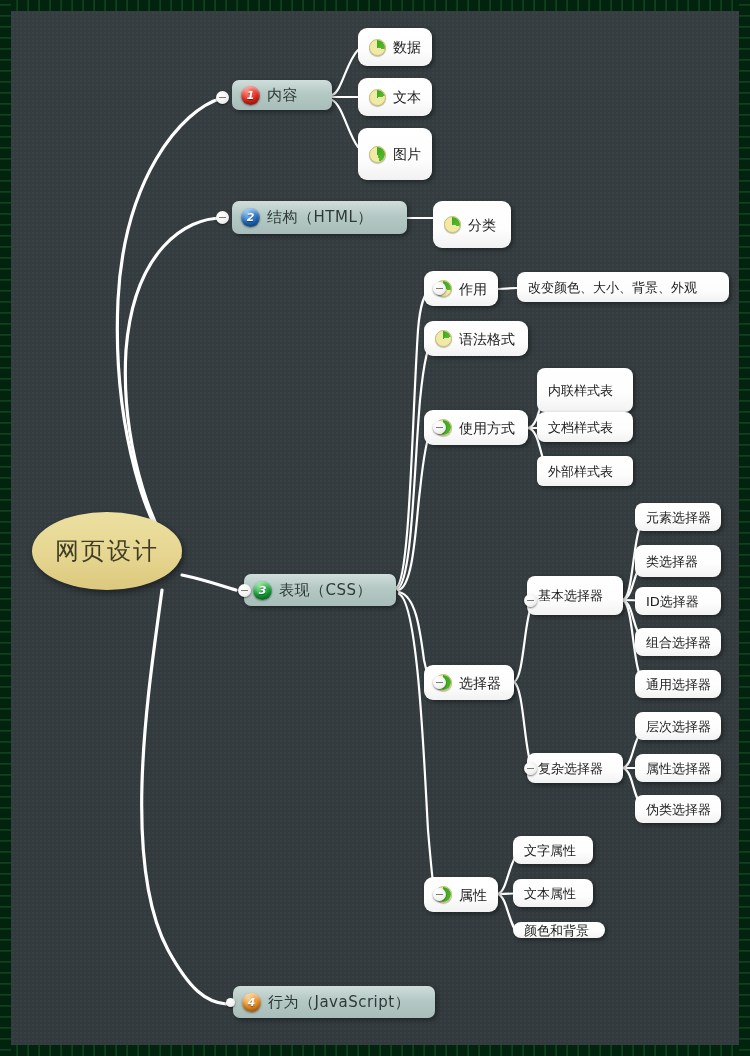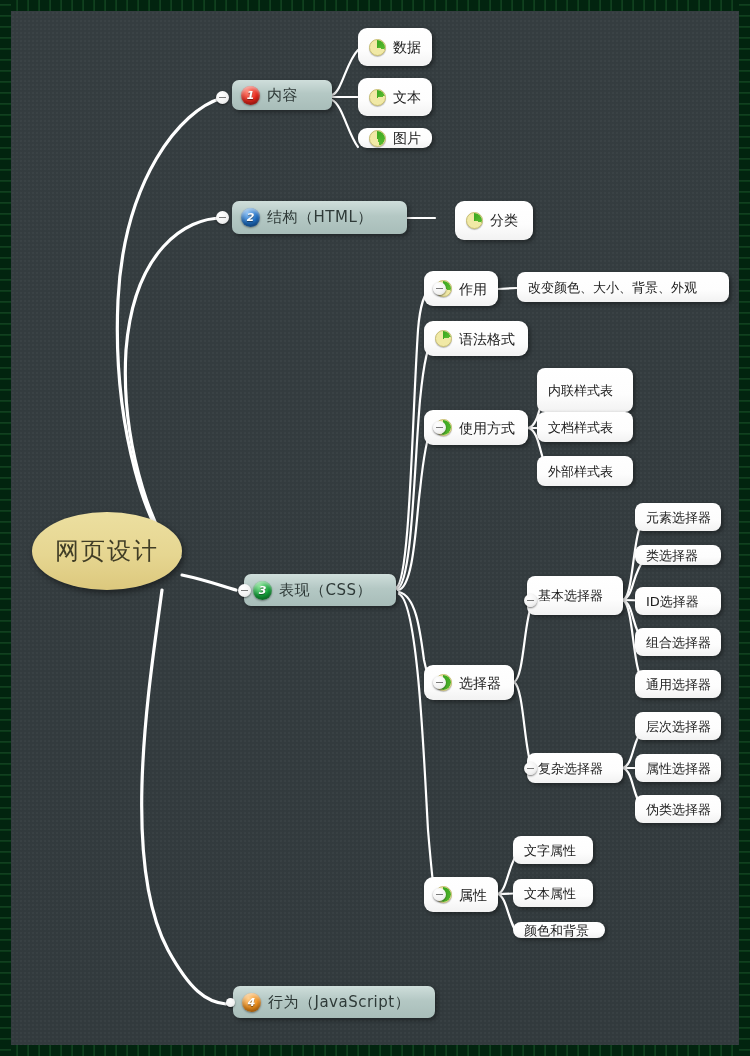--- a/index.html
+++ b/index.html
@@ -218,31 +218,31 @@
           <i style="background: conic-gradient(rgb(63, 170, 34) 0deg, rgb(87, 185, 47) 108deg, rgba(0, 0, 0, 0) 108deg);"></i>
         </span>
         <span class="label">数据</span>
       </div>
       <div class="node pill" style="left: 358px; top: 78px; width: 74px; height: 38px;">
         <span class="pie">
           <i style="background: conic-gradient(rgb(63, 170, 34) 0deg, rgb(87, 185, 47) 79deg, rgba(0, 0, 0, 0) 79deg);"></i>
         </span>
         <span class="label">文本</span>
       </div>
-      <div class="node pill" style="left: 358px; top: 128px; width: 74px; height: 20px;">
+      <div class="node pill" style="left: 358px; top: 128px; width: 74px; height: 52px;">
         <span class="pie">
           <i style="background: conic-gradient(rgb(63, 170, 34) 0deg, rgb(87, 185, 47) 162deg, rgba(0, 0, 0, 0) 162deg);"></i>
         </span>
         <span class="label">图片</span>
       </div>
       <div class="node lvl1" style="left: 232px; top: 201px; width: 175px; height: 33px;">
         <span class="badge blue">2</span>
         <span class="label">结构（HTML）</span>
       </div>
-      <div class="node pill" style="left: 455px; top: 201px; width: 78px; height: 39px; font-family: Liberation Mono, monospace;">
+      <div class="node pill" style="left: 433px; top: 201px; width: 78px; height: 47px;">
         <span class="pie">
           <i style="background: conic-gradient(rgb(63, 170, 34) 0deg, rgb(87, 185, 47) 108deg, rgba(0, 0, 0, 0) 108deg);"></i>
         </span>
         <span class="label">分类</span>
       </div>
       <div class="node lvl1" style="left: 244px; top: 574px; width: 152px; height: 32px;">
         <span class="badge green">3</span>
         <span class="label">表现（CSS）</span>
       </div>
       <div class="node pill" style="left: 424px; top: 271px; width: 74px; height: 35px;">
@@ -265,36 +265,36 @@
           <i style="background: conic-gradient(rgb(63, 170, 34) 0deg, rgb(87, 185, 47) 198deg, rgba(0, 0, 0, 0) 198deg);"></i>
         </span>
         <span class="label">使用方式</span>
       </div>
       <div class="node pill sm" style="left: 537px; top: 368px; width: 96px; height: 44px;">
         <span class="label">内联样式表</span>
       </div>
       <div class="node pill sm" style="left: 537px; top: 412px; width: 96px; height: 30px;">
         <span class="label">文档样式表</span>
       </div>
-      <div class="node pill sm" style="left: 537px; top: 456px; width: 96px; height: 30px;">
+      <div class="node pill sm" style="left: 537px; top: 456px; width: 96px; height: 30px; border-radius: 6px;">
         <span class="label">外部样式表</span>
       </div>
       <div class="node pill" style="left: 424px; top: 665px; width: 90px; height: 35px;">
         <span class="pie">
           <i style="background: conic-gradient(rgb(63, 170, 34) 0deg, rgb(87, 185, 47) 288deg, rgba(0, 0, 0, 0) 288deg);"></i>
         </span>
         <span class="label">选择器</span>
       </div>
       <div class="node pill sm" style="left: 527px; top: 564px; width: 96px; height: 39px; margin-top: 12px;">
         <span class="label">基本选择器</span>
       </div>
       <div class="node pill sm" style="left: 635px; top: 503px; width: 86px; height: 28px;">
         <span class="label">元素选择器</span>
       </div>
-      <div class="node pill sm" style="left: 635px; top: 545px; width: 86px; height: 20px;">
+      <div class="node pill sm" style="left: 635px; top: 545px; width: 86px; height: 32px;">
         <span class="label">类选择器</span>
       </div>
       <div class="node pill sm" style="left: 635px; top: 587px; width: 86px; height: 28px;">
         <span class="label">ID选择器</span>
       </div>
       <div class="node pill sm" style="left: 635px; top: 628px; width: 86px; height: 28px;">
         <span class="label">组合选择器</span>
       </div>
       <div class="node pill sm" style="left: 635px; top: 670px; width: 86px; height: 28px;">
         <span class="label">通用选择器</span>

